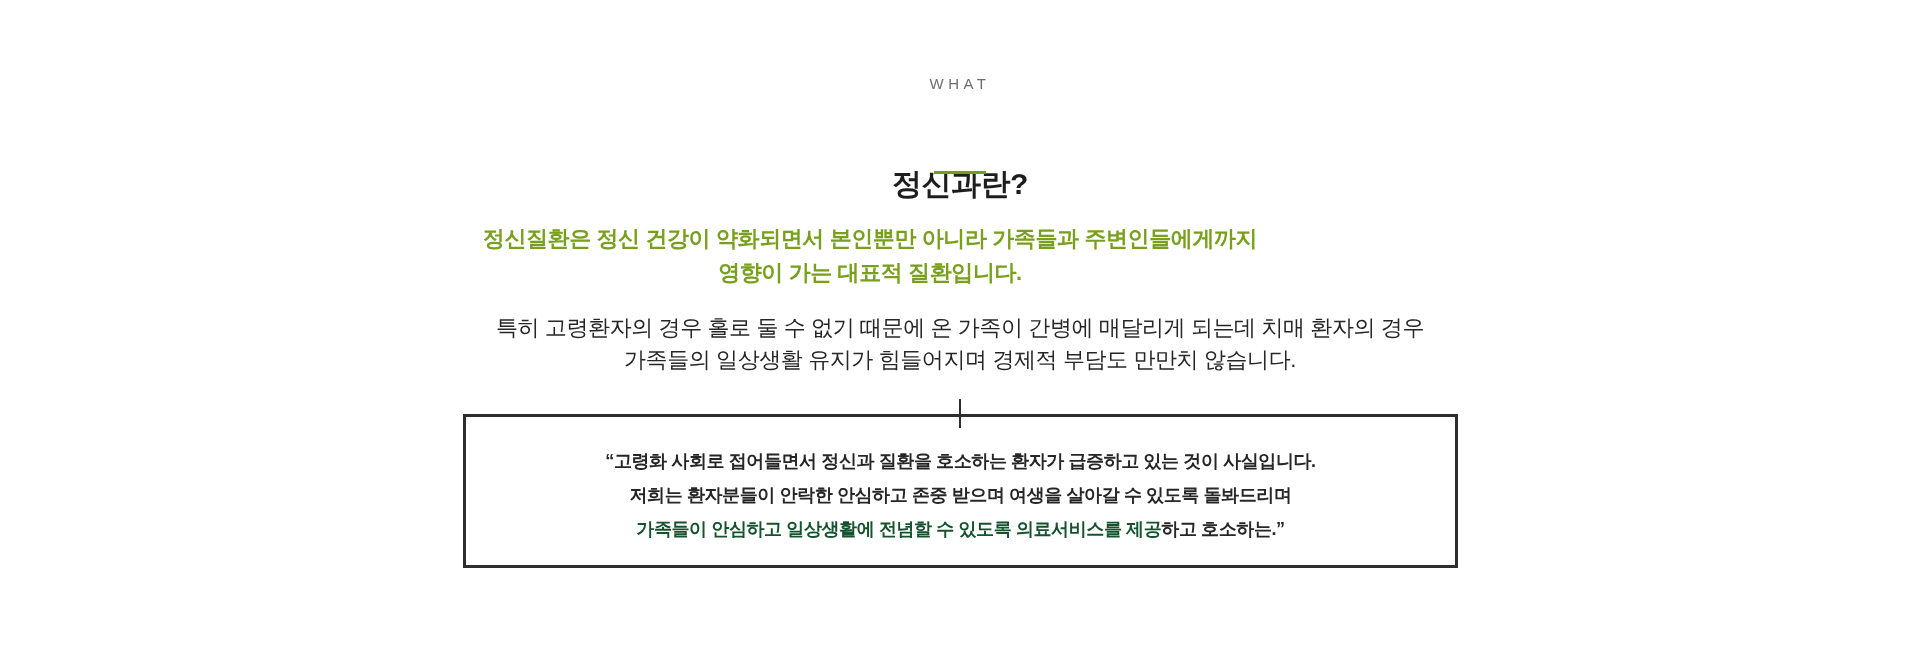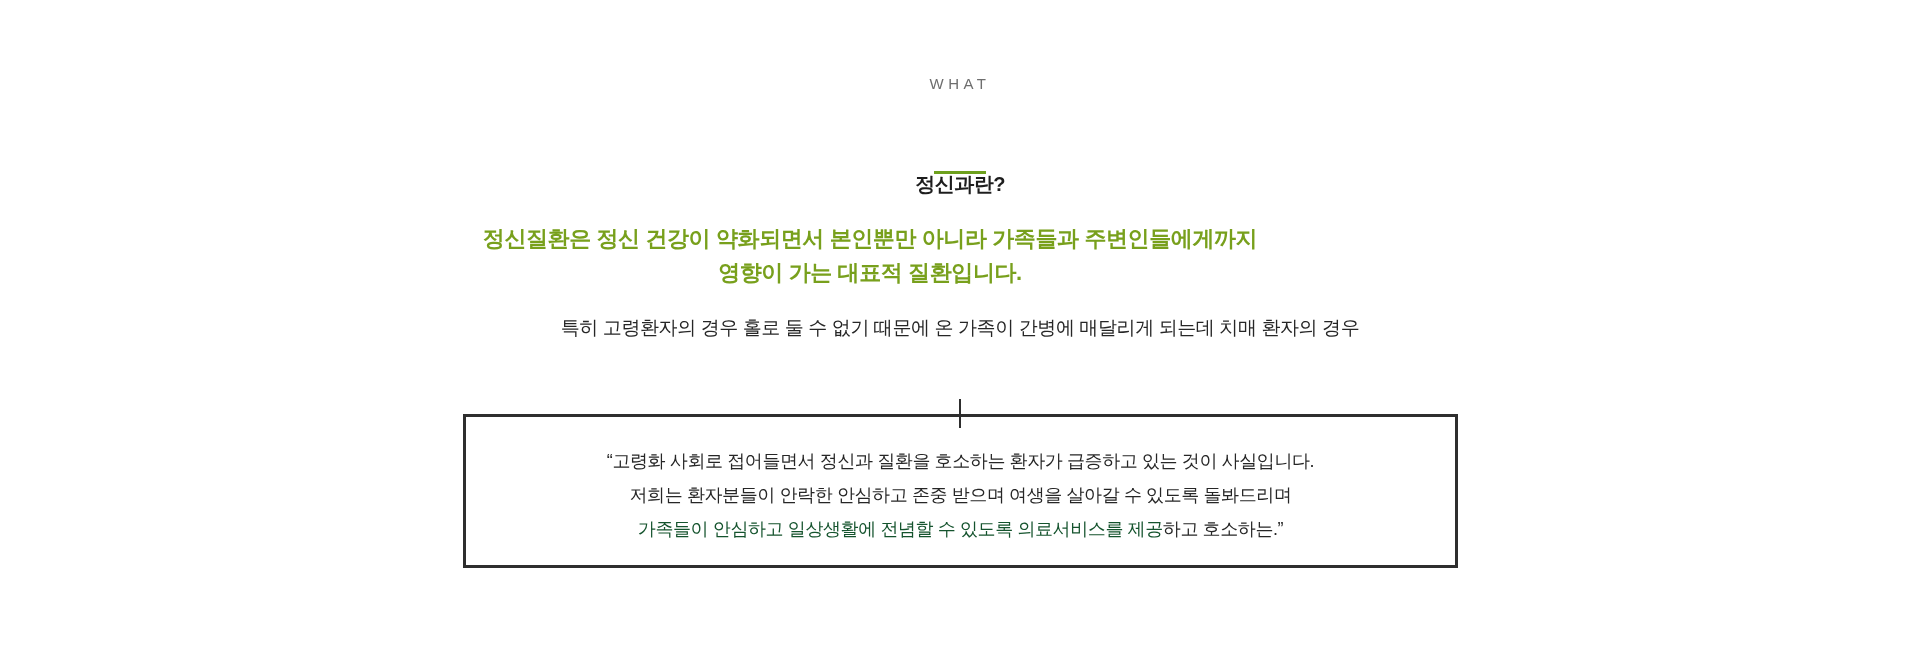--- a/index.html
+++ b/index.html
@@ -46,21 +46,21 @@
     margin-top: 12px;
   }
 
   
   .page-title {
     position: absolute;
     left: 0;
     top: 120px;
     width: 1920px;
     text-align: center;
-    font-size: 20px;
+    font-size: 30px;
     font-weight: 700;
     letter-spacing: -0.5px;
     color: #1d1d1d;
     line-height: 40px;
     margin-top: 44px;
   }
 
   
   .title-rule-wrap {
     position: absolute;
@@ -92,21 +92,21 @@
   }
   .lead .ln { display: block; }
 
   
   .body-copy {
     position: absolute;
     left: 0;
     top: 312px;
     width: 1920px;
     text-align: center;
-    font-size: 19px;
+    font-size: 22px;
     font-weight: 400;
     color: #262626;
     line-height: 32px;
     letter-spacing: -0.4px;
   }
   .body-copy .ln { display: block; }
 
   
   .connector {
     position: absolute;
@@ -134,21 +134,21 @@
     left: 0;
     top: 27px;
     width: 100%;
     text-align: center;
     font-size: 18px;
     font-weight: 400;
     line-height: 34px;
     letter-spacing: -0.4px;
     color: #262626;
   }
-  .quote-inner .ln { display: block; white-space: nowrap; }
+  .quote-inner .ln { display: block; white-space: nowrap; font-weight: bold; }
   .green { color: #14532d; }
   .dark  { color: #262626; }
 </style>
 </head>
 <body>
 
 <div class="page">
   <div class="content">
 
     <div class="eyebrow">WHAT</div>
@@ -159,20 +159,21 @@
       <span class="title-rule"></span>
     </div>
 
     <div class="lead">
       <span class="ln">정신질환은 정신 건강이 약화되면서 본인뿐만 아니라 가족들과 주변인들에게까지</span>
       <span class="ln">영향이 가는 대표적 질환입니다.</span>
     </div>
 
     <div class="body-copy">
       <span class="ln">특히 고령환자의 경우 홀로 둘 수 없기 때문에 온 가족이 간병에 매달리게 되는데 치매 환자의 경우</span>
+      <span class="ln">가족들의 일상생활 유지가 힘들어지며 경제적 부담도 만만치 않습니다.</span>
     </div>
 
     <div class="connector"></div>
 
     <div class="quote-box">
       <div class="quote-inner">
         <span class="ln dark">“고령화 사회로 접어들면서 정신과 질환을 호소하는 환자가 급증하고 있는 것이 사실입니다.</span>
         <span class="ln dark">저희는 환자분들이 안락한 안심하고 존중 받으며 여생을 살아갈 수 있도록 돌봐드리며</span>
         <span class="ln"><span class="green">가족들이 안심하고 일상생활에 전념할 수 있도록 의료서비스를 제공</span><span class="dark">하고 호소하는.”</span></span>
       </div>

